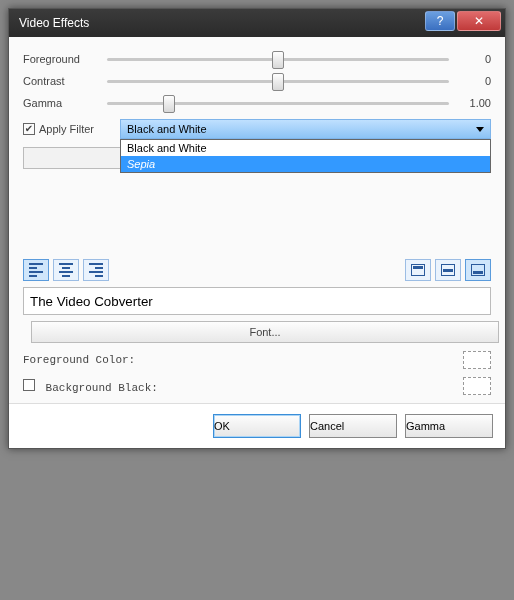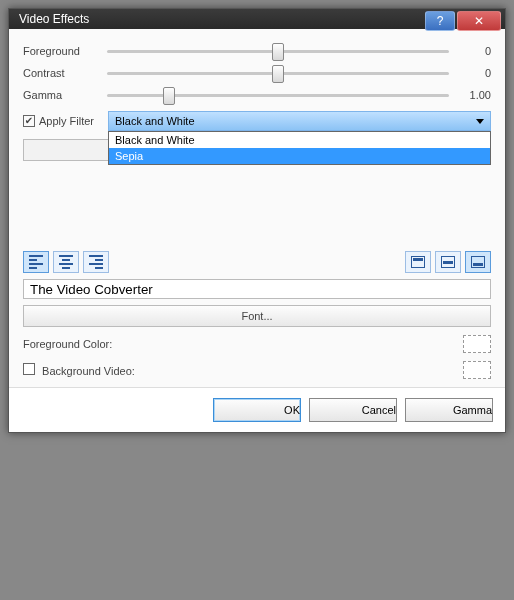--- a/index.html
+++ b/index.html
@@ -13,21 +13,21 @@
     overflow: hidden;
   }
   .dialog {
     width: 498px;
     margin: 8px;
     background: #fff;
     border: 1px solid #555;
     box-shadow: 0 0 8px rgba(0,0,0,0.5);
   }
   .titlebar {
-    height: 20px;
+    height: 28px;
     background: linear-gradient(#3b3b3b, #2a2a2a);
     display: flex;
     align-items: center;
     padding-left: 10px;
     color: #fff;
     font-size: 12px;
     position: relative;
   }
   .titlebar .win-btns {
     position: absolute; right: 4px; top: 2px; display: flex;
@@ -53,62 +53,62 @@
     position: relative;
   }
   .slider-thumb {
     position:absolute; top:-7px; width:12px; height:18px;
     background: linear-gradient(#fefefe,#d8d8d8);
     border:1px solid #888; border-radius:2px;
     transform: translateX(-50%);
   }
   .filter-row { display:flex; align-items:center; margin-top:6px; }
   .chk { width:12px; height:12px; border:1px solid #666; display:inline-flex; align-items:center; justify-content:center; font-size:10px; margin-right:4px; line-height:1;}
-  .combo-wrap { position:relative; flex:1; margin-left:14px; }
+  .combo-wrap { position:relative; flex:1; margin-left:26px; }
   .combo {
     height:20px; border:1px solid #7eb4ea;
     background: linear-gradient(#bfe0ff,#8cc3f5);
     display:flex; align-items:center; padding:0 6px; color:#000;
     justify-content: space-between;
   }
   .combo-list {
     position:absolute; left:0; right:0; top:20px;
     background:#fff; border:1px solid #666; z-index:10;
   }
   .combo-item { padding:2px 6px; color:#000; }
-  .combo-item.hover { background:#3399ff; color:#fff; }
+  .combo-item.hover { background:#3399ff; color:#fff;font-style:italic; }
   .empty-bar {
     height:22px; border:1px solid #bbb; background:#f2f2f2; margin-top:8px;
   }
   .section2 { margin-top: 90px; }
   .align-row { display:flex; justify-content:space-between; margin:10px 0 6px 0; }
   .align-group { display:flex; gap:4px; }
   .align-btn {
     width:26px; height:22px; border:1px solid #9cbde4; background:#eaf3fd;
     display:flex; align-items:center; justify-content:center;
   }
   .align-btn.sel { background:#cfe6fb; border-color:#5a9bdc; }
   .align-lines { display:flex; flex-direction:column; gap:2px; width:14px;}
   .al { height:2px; background:#2a5a9c; }
   .border-lines { width:14px; height:12px; border:1px solid #2a5a9c; position:relative;}
   .caption-input {
-    width:100%; height:20px; border:1px solid #bbb; padding:2px 6px;
+    width:100%; height:28px; border:1px solid #bbb; padding:2px 6px;
     background:#fff;
   }
   .font-btn {
     width:100%; height:22px; margin-top:6px; border:1px solid #bbb;
-    background:linear-gradient(#fdfdfd,#e8e8e8); text-align:center; line-height:20px;
-  }
-  .color-row { display:flex; align-items:center; justify-content:space-between; margin-top:8px;}
+    background:linear-gradient(#fdfdfd,#e8e8e8); text-align:center; line-height:20px;margin-left:8px;
+  }
+  .color-row { display:flex; align-items:center; justify-content:space-between; margin-top:8px;font-family:Liberation Mono, monospace;}
   .swatch { width:28px; height:18px; border:1px dashed #999; background:#fff;}
   .btn-row { display:flex; justify-content:flex-end; gap:8px; padding:10px 12px; border-top:1px solid #ddd;}
   .btn {
     width:88px; height:24px; border:1px solid #888;
     background:linear-gradient(#fdfdfd,#e6e6e6);
-    text-align:right; line-height:22px;
+    text-align:left; line-height:22px;
   }
   .btn.default { border:1px solid #3b8ed8; box-shadow: inset 0 0 0 1px #aad4f5;}
   .chevron-down { width: 0; height: 0; border-left: 4px solid transparent; border-right: 4px solid transparent; border-top: 5px solid #000; }
 </style>
 </head>
 <body>
 
 <div class="dialog">
   <div class="titlebar">
     <span>Video Effects</span>
@@ -213,21 +213,21 @@
 
       <div class="font-btn">Font...</div>
 
       <div class="color-row">
         <span>Foreground Color:</span>
         <div class="swatch"></div>
       </div>
       <div class="color-row">
         <span>
           <span class="chk" style="background:#fff"></span>
-          <span>Background Video:</span>
+          <span>Background Black:</span>
         </span>
         <div class="swatch"></div>
       </div>
     </div>
   </div>
 
   <div class="btn-row">
     <div class="btn default">OK</div>
     <div class="btn">Cancel</div>
     <div class="btn">Gamma</div>

